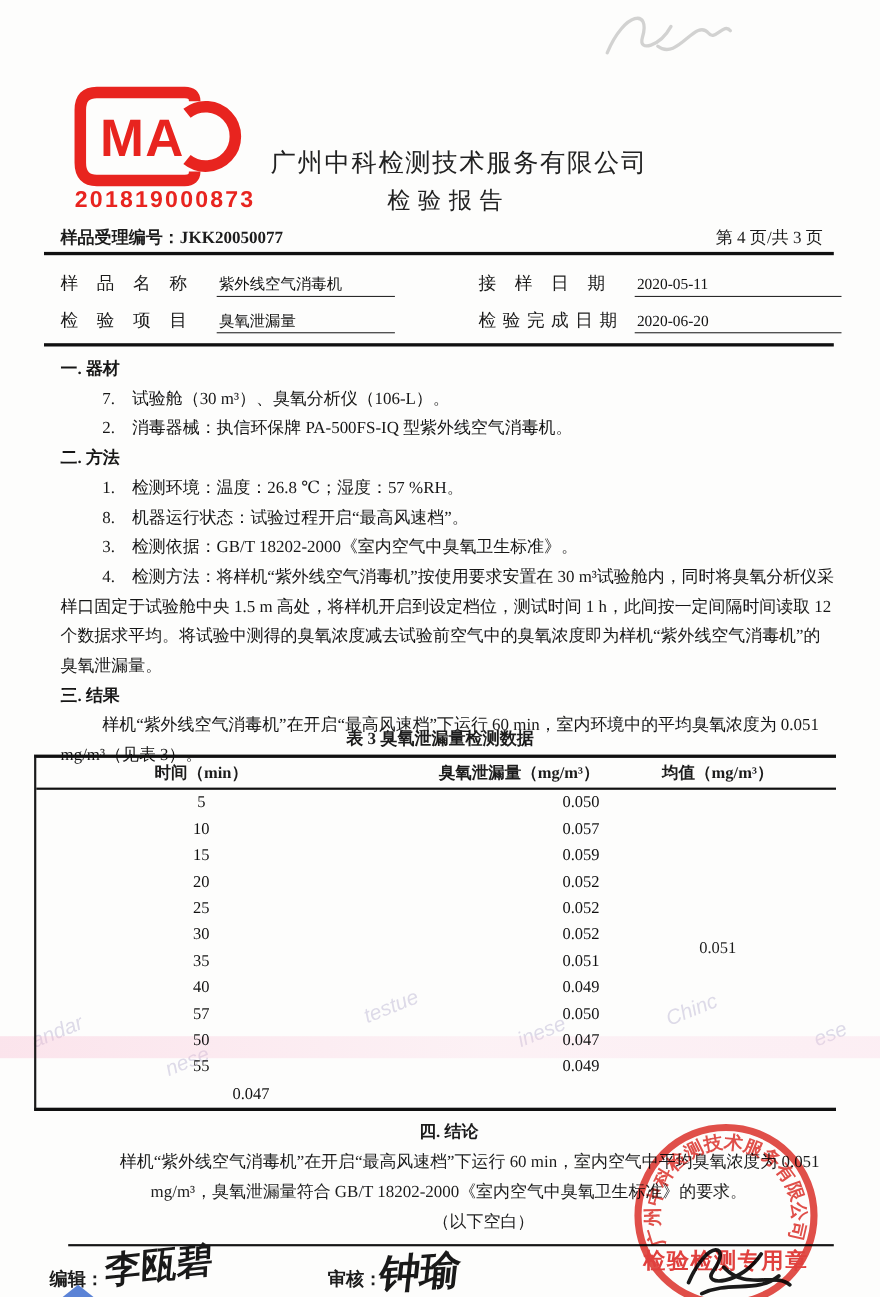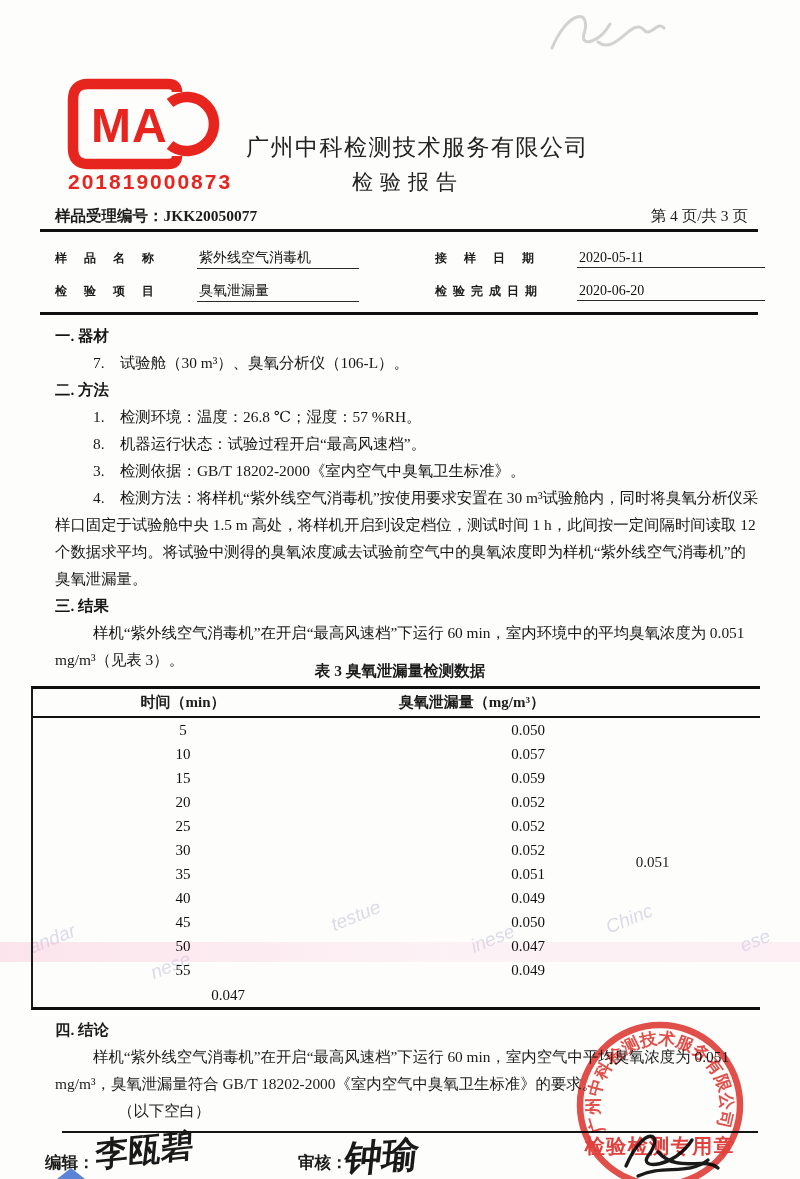--- a/index.html
+++ b/index.html
@@ -12,21 +12,21 @@
   
   .cma-number{left:68px;top:170px;color:#e8241f;font-family:"Liberation Sans","DejaVu Sans",sans-serif;
     font-weight:bold;font-size:21px;letter-spacing:2px;}
   .company{left:246px;top:132px;font-size:23px;letter-spacing:1.5px;color:#222;}
   .report-title{left:352px;top:168px;font-size:21px;letter-spacing:7px;color:#222;}
   .meta-left{left:55px;top:206px;font-size:15.5px;font-weight:600;}
   .meta-left .num{font-weight:600;font-family:"Liberation Serif",serif;}
   .meta-right{right:52px;top:206px;font-size:15.5px;}
   .rule{background:#101010;}
   
-  .info-label{font-size:12px;font-weight:bold;color:#1a1a1a;display:inline-block;}
+  .info-label{font-size:16px;font-weight:normal;color:#1a1a1a;display:inline-block;}
   .ls-wide{letter-spacing:17px;}
   .ls-mid{letter-spacing:6px;}
   .info-value{font-size:14px;border-bottom:1.5px solid #2a2a2a;display:inline-block;
     padding:0 4px 1px 2px;color:#111;}
   
   .bodytext{left:55px;top:322px;width:706px;font-size:15.4px;line-height:27px;color:#161616;}
   .bodytext p{margin:0;}
   .sec-title{font-weight:bold;}
   .item{padding-left:38px;}
   .para{text-indent:38px;}
@@ -37,21 +37,21 @@
   .t3-headrow{display:flex;height:27px;align-items:center;border-bottom:2px solid #101010;
     font-weight:bold;font-size:15px;}
   .t3-c1{width:300px;text-align:center;}
   .t3-c2{width:212px;text-align:right;}
   .t3-c3{width:215px;text-align:center;}
   .t3-body{position:relative;}
   .t3-row{display:flex;height:24.1px;align-items:center;font-size:15px;color:#101010;}
   .t3-mean{position:absolute;right:0;top:0;bottom:0;width:215px;display:flex;
     align-items:center;justify-content:center;font-size:15px;}
   
-  .conclusion{left:55px;top:1016px;width:706px;font-size:15.4px;line-height:27px;}
+  .conclusion{left:55px;top:1016px;width:706px;font-size:15.4px;line-height:27px;text-align:center;}
   .conclusion p{margin:0;}
   .blankline{padding-left:63px;}
   
   .sig-label{font-size:16.5px;font-weight:bold;}
   .sig-text{font-family:"DejaVu Sans","Liberation Sans",sans-serif;font-weight:bold;color:#191919;}
   
   .stamp{mix-blend-mode:multiply;opacity:.93;}
   
   .wm{position:absolute;color:rgba(150,140,185,0.30);font-style:italic;
     font-family:"Liberation Sans",sans-serif;font-size:19px;transform:rotate(-22deg);}
@@ -110,34 +110,36 @@
     <span class="info-value" style="width:156px;">臭氧泄漏量</span>
     <span class="info-label ls-mid" style="width:138px;margin-left:72px;">检验完成日期</span>
     <span class="info-value" style="width:182px;">2020-06-20</span>
   </div>
 
   <div class="abs rule" style="left:40px;top:312px;width:718px;height:3px;"></div>
 
   <div class="abs bodytext">
     <p class="sec-title">一. 器材</p>
     <p class="item">7.　试验舱（30 m³）、臭氧分析仪（106-L）。</p>
+    <p class="item">2.　消毒器械：执信环保牌 PA-500FS-IQ 型紫外线空气消毒机。</p>
     <p class="sec-title">二. 方法</p>
     <p class="item">1.　检测环境：温度：26.8 ℃；湿度：57 %RH。</p>
     <p class="item">8.　机器运行状态：试验过程开启“最高风速档”。</p>
     <p class="item">3.　检测依据：GB/T 18202-2000《室内空气中臭氧卫生标准》。</p>
     <p class="para">4.　检测方法：将样机“紫外线空气消毒机”按使用要求安置在 30 m³试验舱内，同时将臭氧分析仪采样口固定于试验舱中央 1.5 m 高处，将样机开启到设定档位，测试时间 1 h，此间按一定间隔时间读取 12 个数据求平均。将试验中测得的臭氧浓度减去试验前空气中的臭氧浓度即为样机“紫外线空气消毒机”的臭氧泄漏量。</p>
     <p class="sec-title">三. 结果</p>
     <p class="para">样机“紫外线空气消毒机”在开启“最高风速档”下运行 60 min，室内环境中的平均臭氧浓度为 0.051 mg/m³（见表 3）。</p>
   </div>
 
   <div class="abs t3-caption">表 3  臭氧泄漏量检测数据</div>
   <div class="abs t3">
     <div class="t3-headrow">
       <div class="t3-c1">时间（min）</div>
       <div class="t3-c2">臭氧泄漏量（mg/m³）</div>
+      <div class="t3-c3">均值（mg/m³）</div>
     </div>
     <div class="t3-body" id="table-body">
       <div class="t3-mean">0.051</div>
     <div class="t3-row">
           <div class="t3-c1">5</div>
           <div class="t3-c2">0.050</div>
         </div>
         <div class="t3-row">
           <div class="t3-c1">10</div>
           <div class="t3-c2">0.057</div>
@@ -160,21 +162,21 @@
         </div>
         <div class="t3-row">
           <div class="t3-c1">35</div>
           <div class="t3-c2">0.051</div>
         </div>
         <div class="t3-row">
           <div class="t3-c1">40</div>
           <div class="t3-c2">0.049</div>
         </div>
         <div class="t3-row">
-          <div class="t3-c1">45</div>
+          <div class="t3-c1">57</div>
           <div class="t3-c2">0.050</div>
         </div>
         <div class="t3-row">
           <div class="t3-c1">50</div>
           <div class="t3-c2">0.047</div>
         </div>
         <div class="t3-row">
           <div class="t3-c1">55</div>
           <div class="t3-c2">0.049</div>
         </div>

